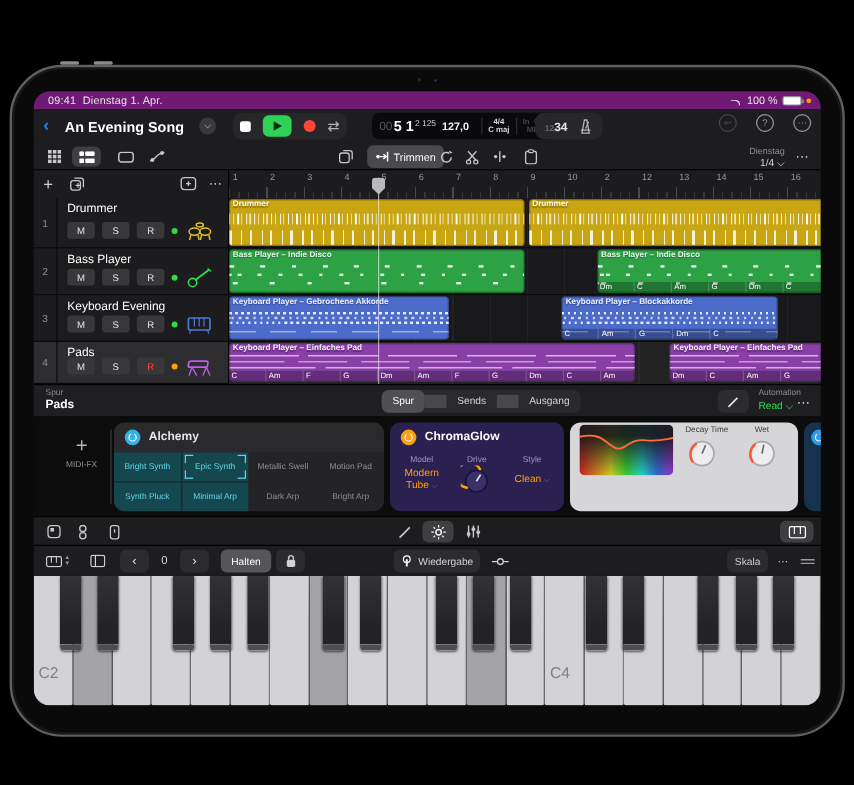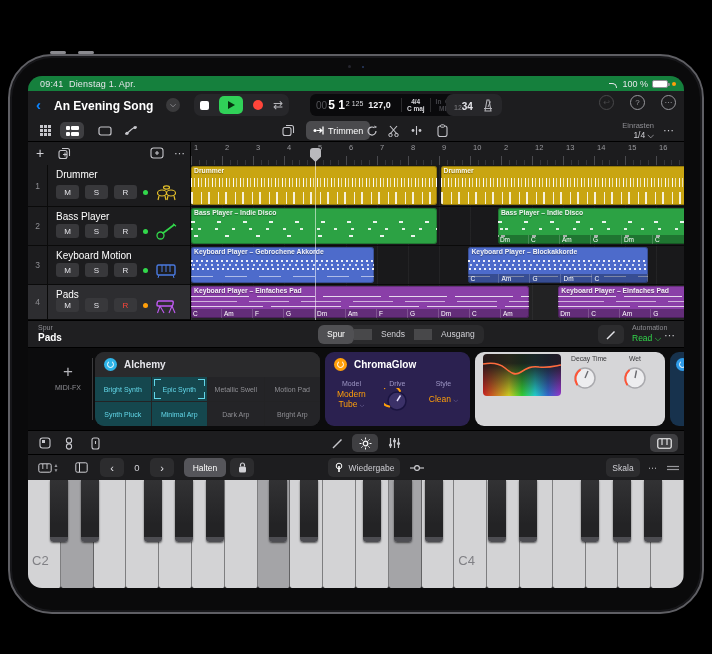--- a/index.html
+++ b/index.html
@@ -11,21 +11,21 @@
   .device { position:absolute; left:8px; top:54px; width:696px; height:560px;
     background:#0a0a0b; border:2px solid #5f5f64; border-radius:44px;
     box-shadow: inset 0 0 0 2px #17171a; }
   .hw-btn { position:absolute; height:3px; background:#8a8a8f; border-radius:2px; top:51px; }
   .camera-dot { position:absolute; border-radius:50%; }
 
   .screen { position:absolute; left:28px; top:76px; width:656px; height:512px;
     background:#161618; border-radius:14px; overflow:hidden; color:#e5e5ea; }
 
   
-  .statusbar { position:absolute; left:0; top:0; width:656px; height:15px; background:#15803d;
+  .statusbar { position:absolute; left:0; top:0; width:656px; height:15px; background:#701a75;
     font-size:9px; color:#e5e5ea; }
   .statusbar .left { position:absolute; left:12px; top:3px; letter-spacing:.2px; }
   .statusbar .right { position:absolute; right:8px; top:3px; display:flex; align-items:center; gap:4px; }
   .wifi { width:10px; height:8px; position:relative; }
   .wifi i { position:absolute; left:50%; bottom:0; transform:translateX(-50%);
     border:solid #e5e5ea; border-width:1.5px 1.5px 0 0; border-radius:50%; }
   .batt { width:16px; height:8px; border:1px solid #8e8e93; border-radius:2px; position:relative; background:#fff; }
   .batt::after { content:""; position:absolute; right:-3px; top:2px; width:2px; height:3px; background:#8e8e93; border-radius:0 1px 1px 0; }
   .rec-dot { width:4px; height:4px; border-radius:50%; background:#ff9f0a; }
 
@@ -382,21 +382,21 @@
           <line x1="6.5" y1="1" x2="6.5" y2="10" stroke="#c7c7cc" stroke-width="1.1"></line>
         </svg>
       </span>
       <span class="tb-icon" style="left:404px; width:20px;">
         <svg width="11" height="13" viewBox="0 0 11 13">
           <rect x="1" y="2" width="9" height="10.5" rx="2" fill="none" stroke="#c7c7cc" stroke-width="1.1"></rect>
           <rect x="3.5" y="0.8" width="4" height="2.4" rx="1" fill="#1d1d1f" stroke="#c7c7cc" stroke-width="1"></rect>
         </svg>
       </span>
       <div class="snapblock">
-        <div class="l1">Einrasten</div>
+        <div class="l1">Dienstag</div>
         <div class="l2">1/4 ⌵</div>
       </div>
       <span class="tb-icon dots3" style="right:6px; width:18px;">⋯</span>
     </div>
 
     <div class="trackbar-top">
       <span style="position:absolute; left:8px; top:3px; font-size:14px; color:#d1d1d6;">+</span>
       <span style="position:absolute; left:30px; top:5px;">
         <svg width="13" height="13" viewBox="0 0 13 13">
           <rect x="1" y="3.5" width="8" height="8" rx="2" fill="none" stroke="#c7c7cc" stroke-width="1.1"></rect>
@@ -471,21 +471,21 @@
                   <circle cx="5.5" cy="12.5" r="3.5" stroke-width="1.3"></circle>
                   <line x1="7.5" y1="10.5" x2="19.5" y2="1.5" stroke-width="1.6"></line>
                   <line x1="18" y1="0.8" x2="21" y2="3.2" stroke-width="1.2"></line>
                 </g>
               </svg>
             </span>
           </div>
         </div>
         <div class="trk" style="height: 39px;">
           <div class="trk-num">3</div>
-          <div class="trk-name">Keyboard Motion</div>
+          <div class="trk-name">Keyboard Evening</div>
           <div class="msr-row">
             <span class="msr">M</span>
             <span class="msr">S</span>
             <span class="msr">R</span>
             <span class="trk-dot" style="background: rgb(50, 215, 75);"></span>
             <span class="trk-icon">
               <svg width="22" height="17" viewBox="0 0 22 17">
                 <rect x="2" y="3" width="18" height="10" rx="1.5" fill="none" stroke="#4a7ae0" stroke-width="1.4"></rect>
                 <g stroke="#4a7ae0" stroke-width="1">
                   <line x1="7" y1="3" x2="7" y2="10"></line>

